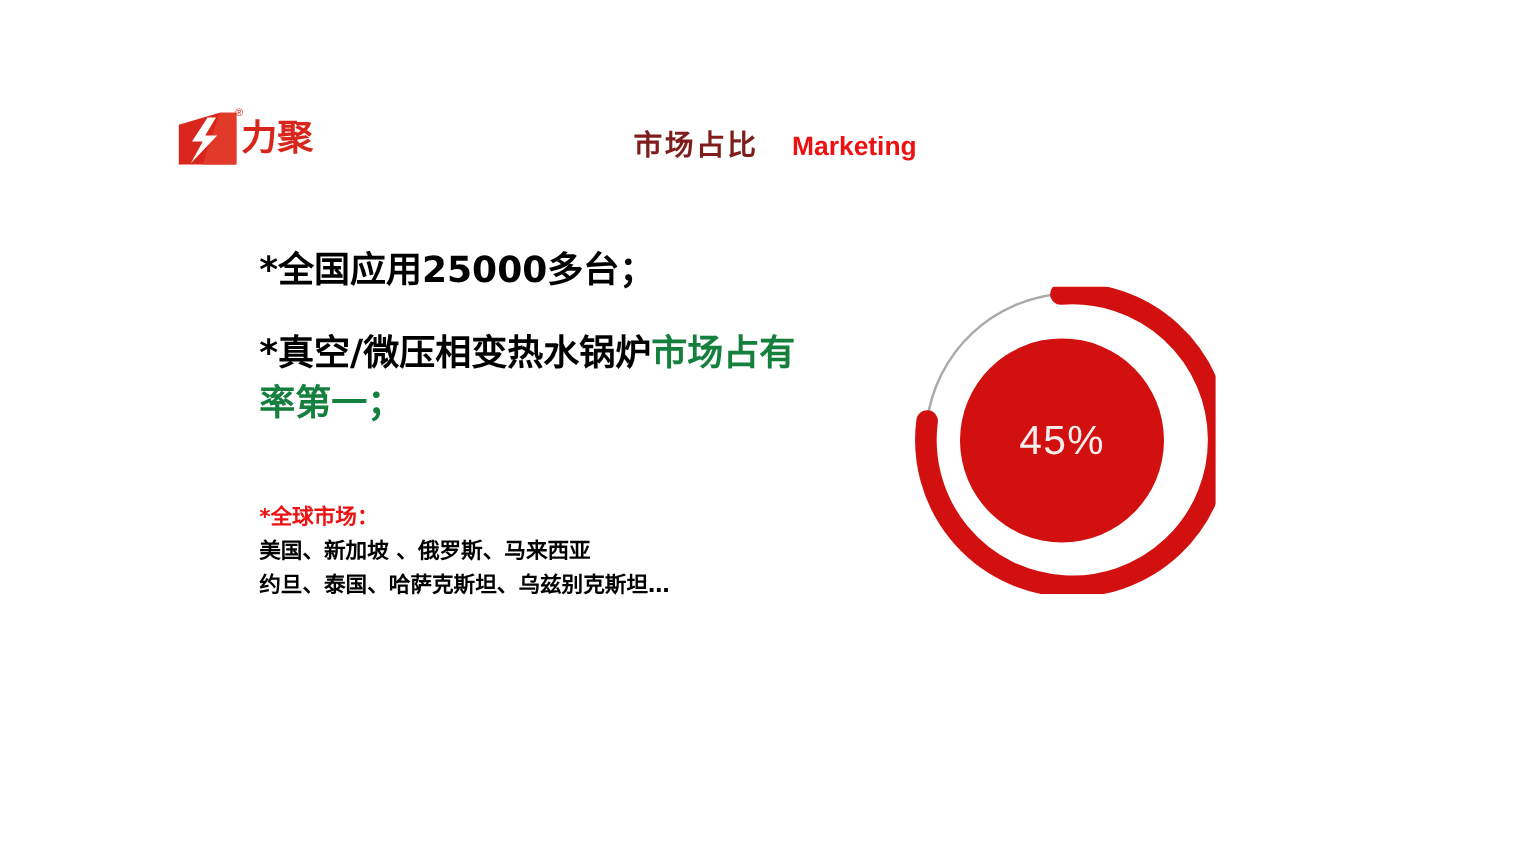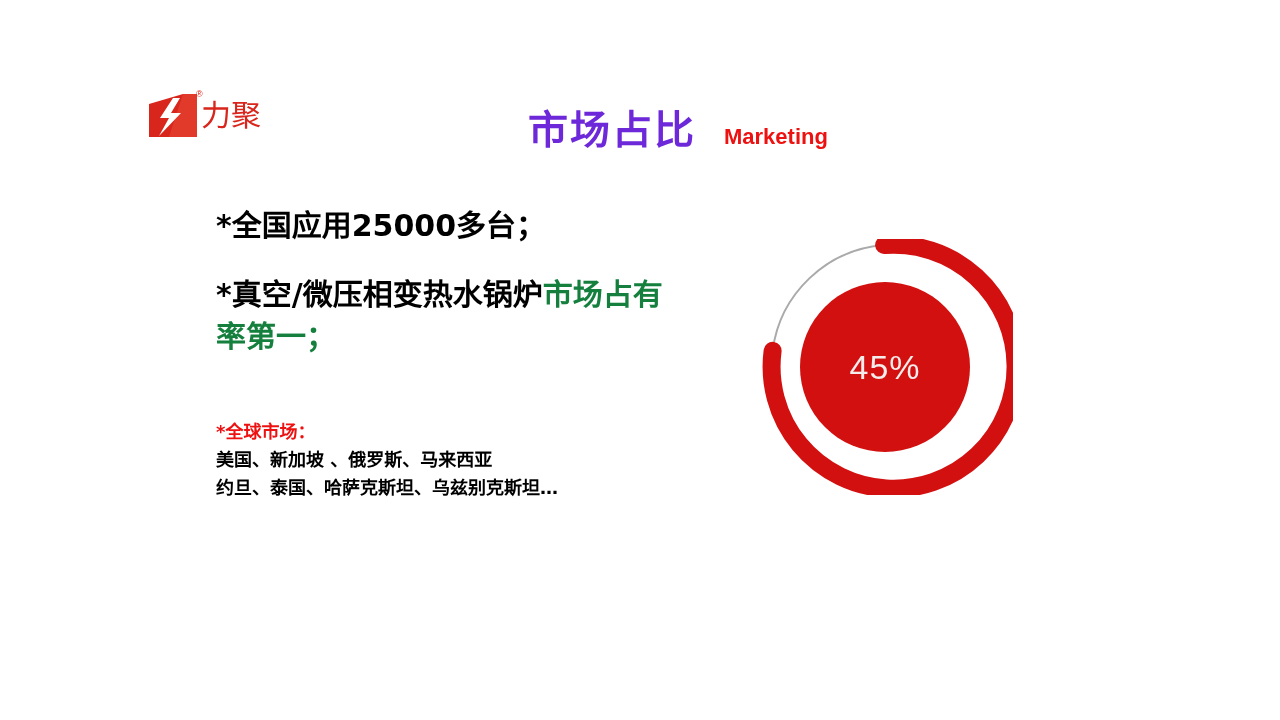--- a/index.html
+++ b/index.html
@@ -43,40 +43,40 @@
     left: 49px;
     top: -2px;
     font-size: 9px;
     color: #D9261C;
     line-height: 1;
   }
   #logo-word {
     margin-left: 2px;
     margin-top: 9px;
     font-size: 30px;
-    font-weight: normal;
+    font-weight: bold;
     color: #D9261C;
     letter-spacing: 0px;
     line-height: 1;
     white-space: nowrap;
     font-family: "DejaVu Sans", "Liberation Sans", sans-serif;
   }
 
   
   #title-block {
     position: absolute;
     left: 528px;
     top: 108px;
     display: flex;
     align-items: baseline;
   }
   #title-main {
-    font-size: 40px;
-    font-weight: bold;
-    color: #6d28d9;
+    font-size: 24px;
+    font-weight: bold;
+    color: #7f1d1d;
     letter-spacing: 2px;
     line-height: 1.1;
     white-space: nowrap;
     font-family: "DejaVu Sans", "Liberation Sans", sans-serif;
   }
   #title-sub {
     margin-left: 28px;
     font-size: 22px;
     font-weight: bold;
     color: #EE1111;

